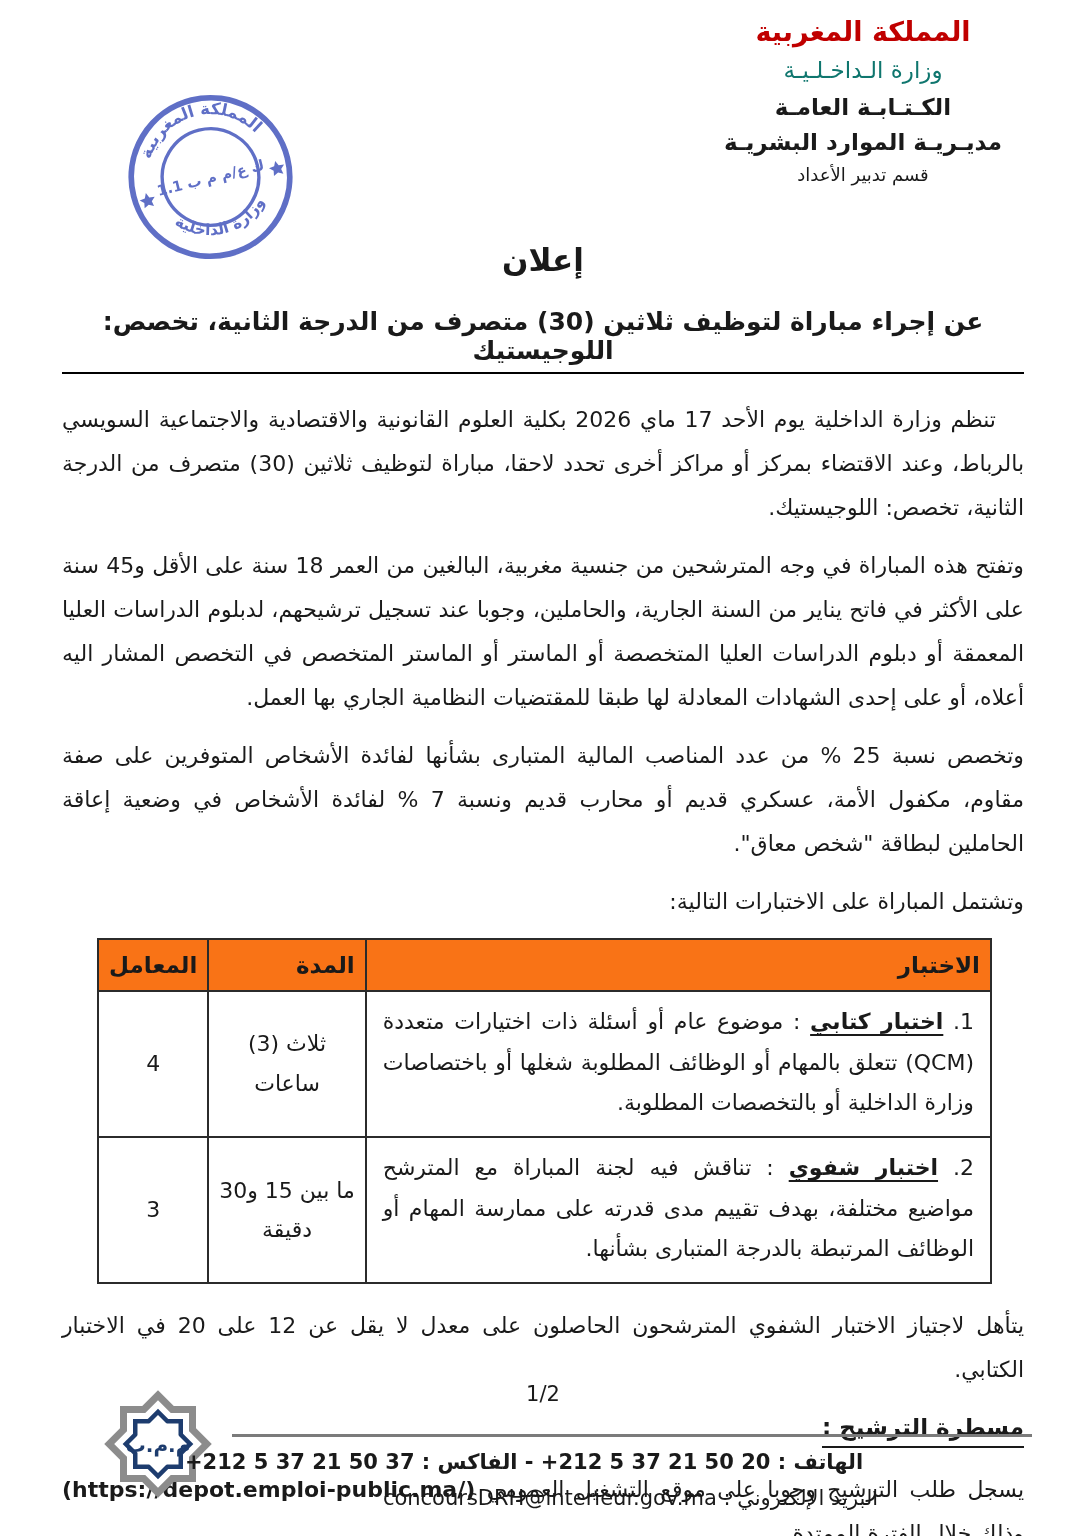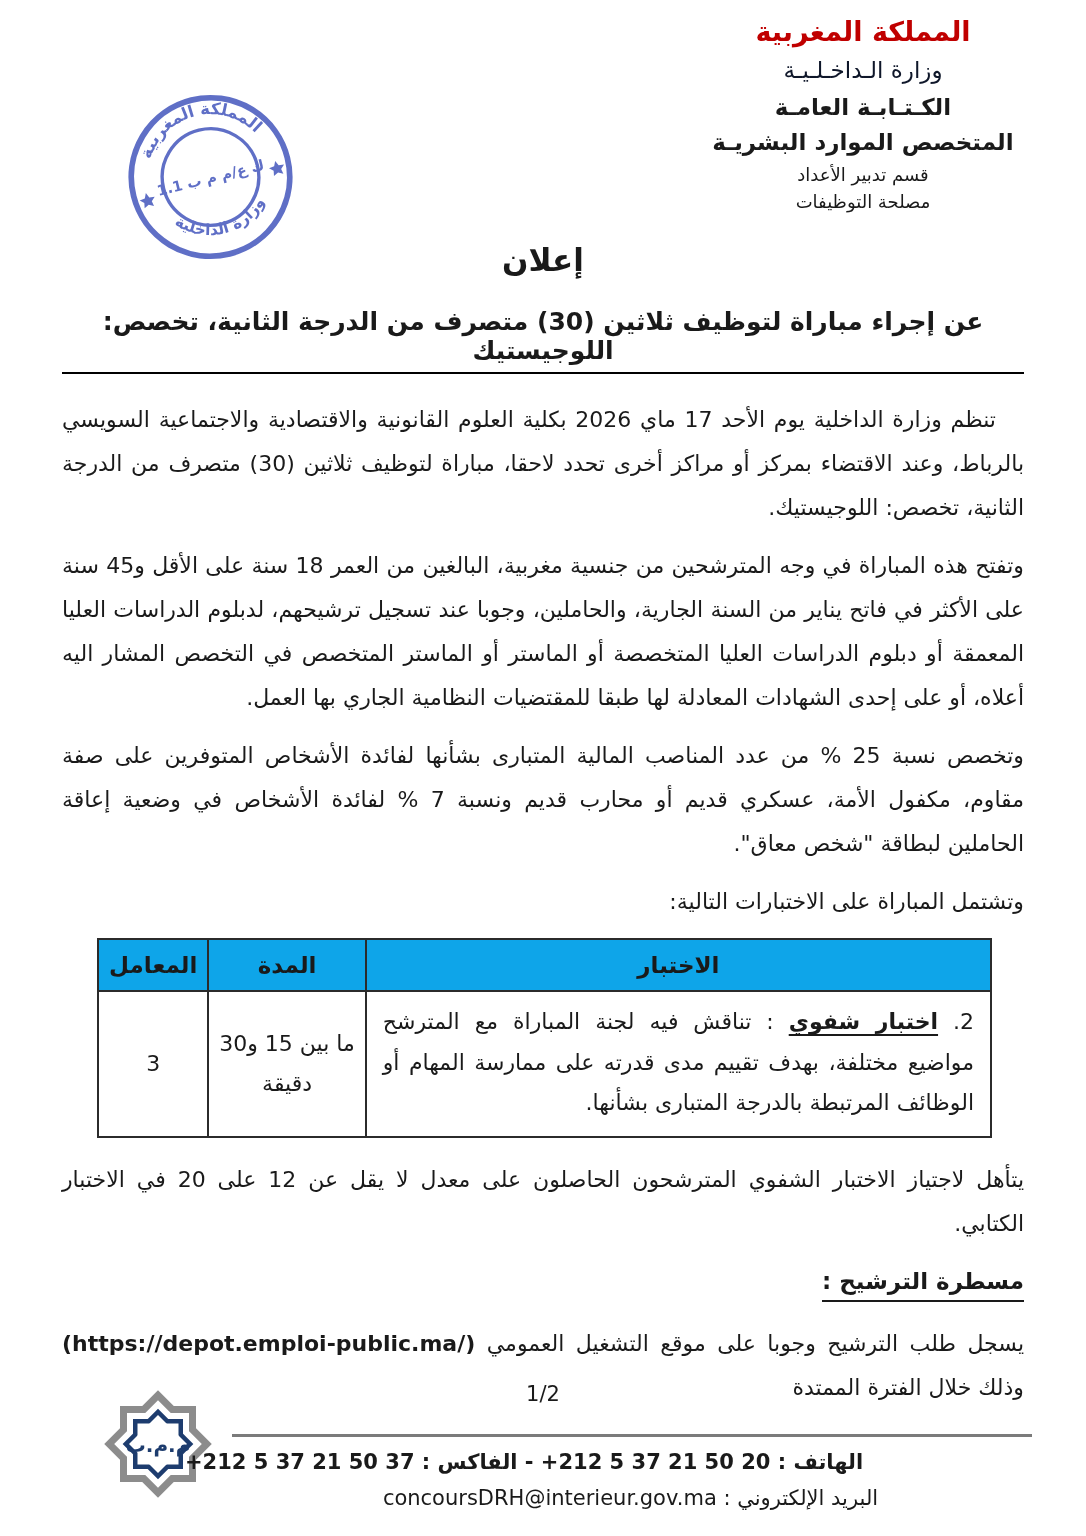--- a/index.html
+++ b/index.html
@@ -6,41 +6,41 @@
   html,body { background:#ffffff; }
   .page {
     position:relative; width:1086px; height:1536px; margin:0 auto;
     background:#ffffff; overflow:hidden; direction:rtl;
     font-family:"DejaVu Sans", sans-serif; color:#1a1a1a;
   }
 
   
   .letterhead { position:absolute; top:16px; right:48px; width:350px; text-align:center; }
   .lh-kingdom   { font-size:27px; font-weight:bold; color:#c00000; margin-bottom:10px; }
-  .lh-ministry  { font-size:23px; color:#0f172a; margin-bottom:11px; }
+  .lh-ministry  { font-size:23px; color:#0f766e; margin-bottom:11px; }
   .lh-secretariat, .lh-directorate { font-size:23px; font-weight:bold; margin-bottom:9px; }
   .lh-division, .lh-service { font-size:18px; margin-bottom:6px; }
 
   
   .stamp { position:absolute; top:92px; left:108px; width:205px; height:170px; opacity:.85; }
 
   
   .content { position:absolute; top:242px; right:62px; left:62px; }
   .announce-title { text-align:center; font-size:31px; font-weight:bold; margin-bottom:29px; }
   .announce-subtitle-wrap { text-align:center; margin-bottom:24px; }
   .announce-subtitle { display:inline-block; font-size:25px; font-weight:bold;
     border-bottom:2px solid #000000; padding-bottom:7px; }
 
   .para { font-size:22px; line-height:2.0; text-align:justify; margin-bottom:14px; }
   .para.indent { text-indent:28px; }
 
   
   table.exams { border-collapse:collapse; width:895px; margin:6px 32px 20px auto; }
   table.exams th, table.exams td { border:2px solid #2b2b2b; }
-  table.exams th { background:#0ea5e9; font-size:23px; font-weight:bold; height:52px; padding:4px 10px; }
+  table.exams th { background:#f97316; font-size:23px; font-weight:bold; height:52px; padding:4px 10px;text-align:right; }
   td.exam-cell { font-size:22px; line-height:1.85; padding:10px 16px 12px 16px; text-align:justify; }
   td.mid-cell, td.coef-cell { text-align:center; vertical-align:middle; font-size:22px; line-height:1.8; padding:6px 8px; }
   .exam-name { font-weight:bold; text-decoration:underline; text-underline-offset:5px; }
 
   .qualify { font-size:22px; line-height:2.0; margin:18px 0 10px 0; text-align:justify; }
 
   .proc-heading-wrap { margin:22px 0 20px 0; }
   .proc-heading { display:inline-block; font-size:23px; font-weight:bold;
     border-bottom:2px solid #1a1a1a; padding-bottom:6px; }
   .proc-line1 { font-size:22px; line-height:2.0; text-align:justify; }
@@ -59,23 +59,22 @@
 </style>
 </head>
 <body>
 
 <div class="page">
 
   <div class="letterhead">
     <div class="lh-kingdom">المملكة المغربية</div>
     <div class="lh-ministry">وزارة الـداخـلـيـة</div>
     <div class="lh-secretariat">الكـتـابـة العامـة</div>
-    <div class="lh-directorate">المتخصص الموارد البشريـة</div>
+    <div class="lh-directorate">مديـريـة الموارد البشريـة</div>
     <div class="lh-division">قسم تدبير الأعداد</div>
-    <div class="lh-service">مصلحة التوظيفات</div>
   </div>
 
   <svg class="stamp" viewBox="0 0 200 176">
     <g transform="rotate(-14 100 88)" fill="none" stroke="#4456bd">
       <circle cx="100" cy="88" r="82" stroke-width="6"></circle>
       <circle cx="100" cy="88" r="50" stroke-width="3.5"></circle>
       <path id="stampArcTop" d="M 35 88 A 65 65 0 0 1 165 88" stroke="none"></path>
       <path id="stampArcBot" d="M 38 100 A 64 64 0 0 0 162 100" stroke="none"></path>
       <text font-size="17" font-weight="bold" fill="#4456bd" stroke="none">
         <textPath href="#stampArcTop" startOffset="50%" text-anchor="middle">المملكة المغربية</textPath>
@@ -100,20 +99,27 @@
     <p class="para">وتفتح هذه المباراة في وجه المترشحين من جنسية مغربية، البالغين من العمر 18 سنة على الأقل و45 سنة على الأكثر في فاتح يناير من السنة الجارية، والحاملين، وجوبا عند تسجيل ترشيحهم، لدبلوم الدراسات العليا المعمقة أو دبلوم الدراسات العليا المتخصصة أو الماستر أو الماستر المتخصص في التخصص المشار اليه أعلاه، أو على إحدى الشهادات المعادلة لها طبقا للمقتضيات النظامية الجاري بها العمل.</p>
     <p class="para">وتخصص نسبة 25 % من عدد المناصب المالية المتبارى بشأنها لفائدة الأشخاص المتوفرين على صفة مقاوم، مكفول الأمة، عسكري قديم أو محارب قديم ونسبة 7 % لفائدة الأشخاص في وضعية إعاقة الحاملين لبطاقة "شخص معاق".</p>
     <p class="para">وتشتمل المباراة على الاختبارات التالية:</p>
 
     <table class="exams">
       <tbody>
           <tr>
         <th style="width:72.5%">الاختبار</th>
         <th style="width:18%">المدة</th>
         <th style="width:9.5%">المعامل</th>
+      </tr>
+      <tr>
+        <td class="exam-cell">
+          <span>1. </span><span class="exam-name">اختبار كتابي</span><span> : موضوع عام أو أسئلة ذات اختيارات متعددة (QCM) تتعلق بالمهام أو الوظائف المطلوبة شغلها أو باختصاصات وزارة الداخلية أو بالتخصصات المطلوبة.</span>
+        </td>
+        <td class="mid-cell">ثلاث (3) ساعات</td>
+        <td class="coef-cell">4</td>
       </tr>
       <tr>
         <td class="exam-cell">
           <span>2. </span><span class="exam-name">اختبار شفوي</span><span> : تناقش فيه لجنة المباراة مع المترشح مواضيع مختلفة، بهدف تقييم مدى قدرته على ممارسة المهام أو الوظائف المرتبطة بالدرجة المتبارى بشأنها.</span>
         </td>
         <td class="mid-cell">ما بين 15 و30 دقيقة</td>
         <td class="coef-cell">3</td>
       </tr>
     </tbody>
       </table>

